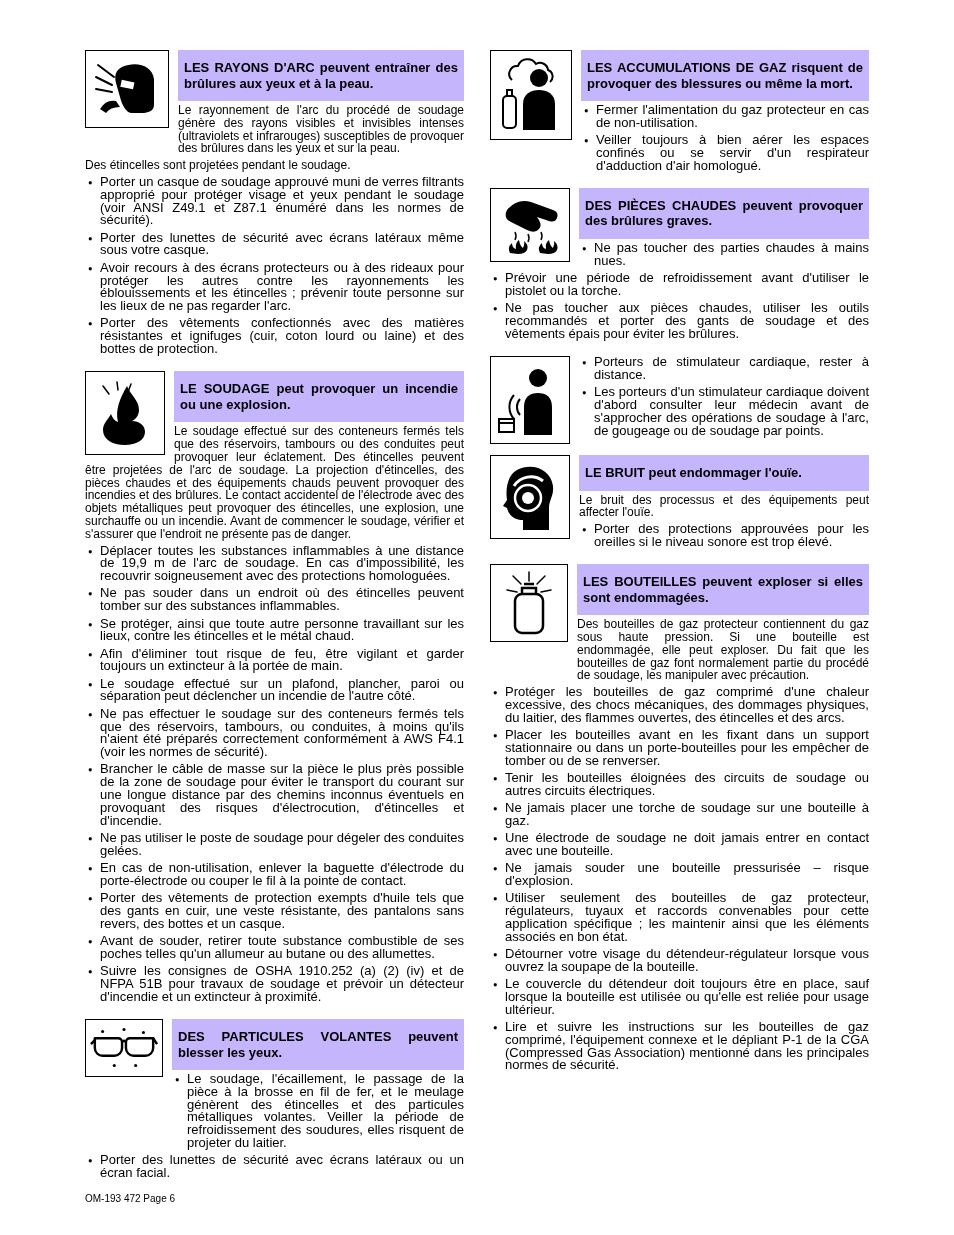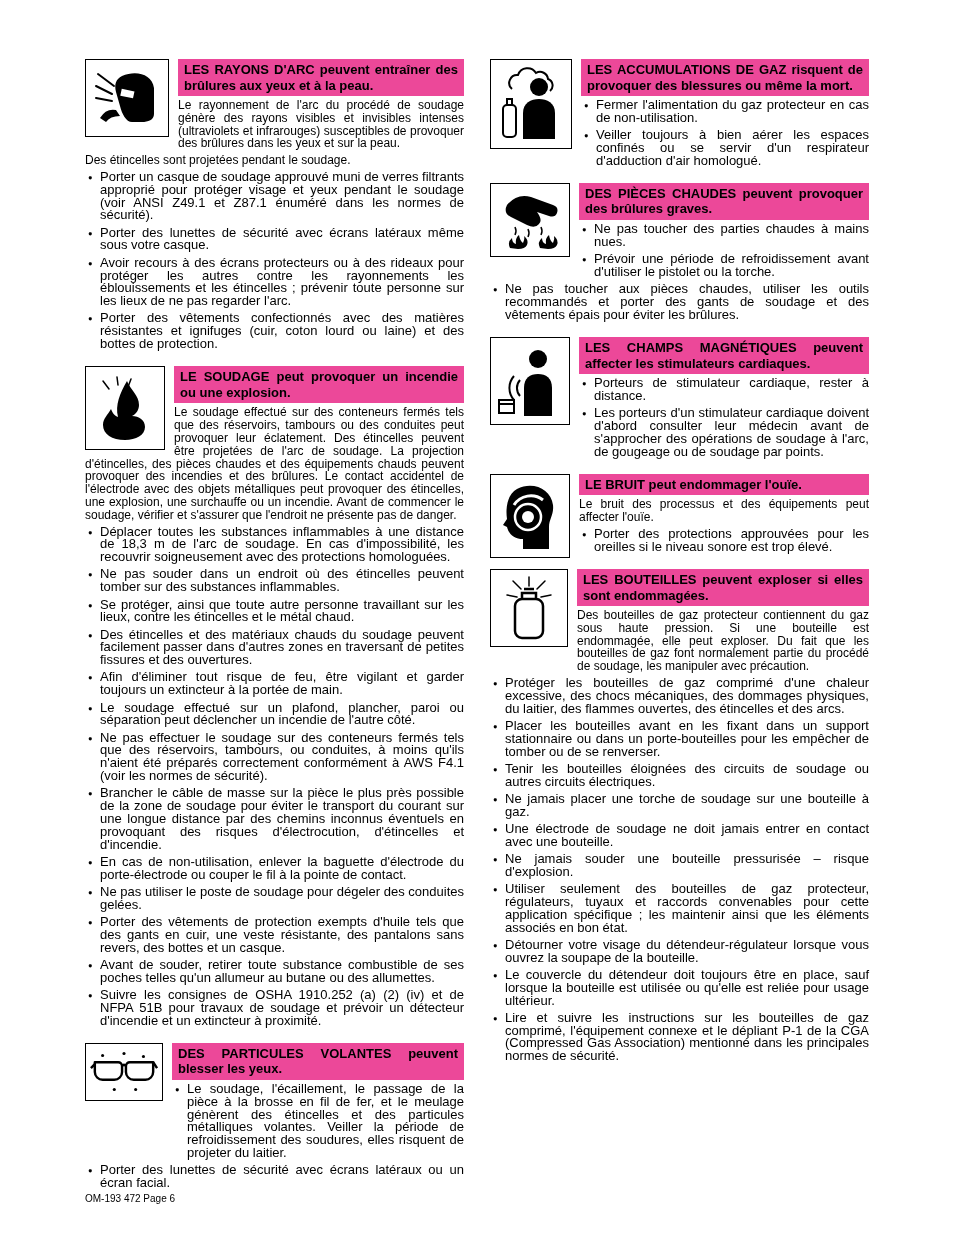--- a/index.html
+++ b/index.html
@@ -14,23 +14,23 @@
 
   .section { margin-bottom: 11px; }
   .section::after { content: ""; display: block; clear: both; }
 
   .iconbox {
     float: left; border: 1.6px solid #000; background: #fff; margin-right: 9px;
     display: flex; align-items: center; justify-content: center;
   }
 
   .title {
-    background: #ec4899; overflow: hidden; font-weight: bold;
-    font-size: 13px; line-height: 15.5px; padding: 3px 6px;
-    margin: 9px 0 3px 0; text-align: justify;
+    background: #c4b5fd; overflow: hidden; font-weight: bold;
+    font-size: 13px; line-height: 15.5px; padding: 10px 6px;
+    margin: 0 0 3px 0; text-align: justify;
   }
 
   p.body {
     font-size: 12px; line-height: 12.8px; text-align: justify; margin: 0 0 4px 0;
   }
   .beside { display: flow-root; }
 
   ul.bullets { list-style: none; margin: 2px 0 0 0; padding: 0; }
   ul.bullets li {
     position: relative; display: flow-root;
@@ -84,30 +84,29 @@
               <line x1="8" y1="6" x2="14" y2="14"></line>
                 <line x1="22" y1="2" x2="23" y2="10"></line>
                 <line x1="36" y1="4" x2="33" y2="12"></line>
             </g>
             <path d="M32 6 c4 10 12 14 12 24 c0 5 -3 9 -7 11 c7 0 13 4 13 11 c0 8 -9 13 -20 13 c-13 0 -22 -6 -22 -15 c0 -7 5 -10 8 -16 c2 5 4 7 7 8 c-3 -12 2 -24 9 -36 z" fill="#000"></path>
           </svg>
         </div>
         <h2 class="title">LE SOUDAGE peut provoquer un incendie ou une explosion.</h2>
         <p class="body">Le soudage effectué sur des conteneurs fermés tels que des réservoirs, tambours ou des conduites peut provoquer leur éclatement. Des étincelles peuvent être projetées de l'arc de soudage. La projection d'étincelles, des pièces chaudes et des équipements chauds peuvent provoquer des incendies et des brûlures. Le contact accidentel de l'électrode avec des objets métalliques peut provoquer des étincelles, une explosion, une surchauffe ou un incendie. Avant de commencer le soudage, vérifier et s'assurer que l'endroit ne présente pas de danger.</p>
         <ul class="bullets">
-            <li>Déplacer toutes les substances inflammables à une distance de 18,3 m de l'arc de soudage. En cas d'impossibilité, les recouvrir soigneusement avec des protections homologuées.</li>
+            <li>Déplacer toutes les substances inflammables à une distance de 19,9 m de l'arc de soudage. En cas d'impossibilité, les recouvrir soigneusement avec des protections homologuées.</li>
             <li>Ne pas souder dans un endroit où des étincelles peuvent tomber sur des substances inflammables.</li>
             <li>Se protéger, ainsi que toute autre personne travaillant sur les lieux, contre les étincelles et le métal chaud.</li>
-            <li>Des étincelles et des matériaux chauds du soudage peuvent facilement passer dans d'autres zones en traversant de petites fissures et des ouvertures.</li>
             <li>Afin d'éliminer tout risque de feu, être vigilant et garder toujours un extincteur à la portée de main.</li>
             <li>Le soudage effectué sur un plafond, plancher, paroi ou séparation peut déclencher un incendie de l'autre côté.</li>
             <li>Ne pas effectuer le soudage sur des conteneurs fermés tels que des réservoirs, tambours, ou conduites, à moins qu'ils n'aient été préparés correctement conformément à AWS F4.1 (voir les normes de sécurité).</li>
             <li>Brancher le câble de masse sur la pièce le plus près possible de la zone de soudage pour éviter le transport du courant sur une longue distance par des chemins inconnus éventuels en provoquant des risques d'électrocution, d'étincelles et d'incendie.</li>
+            <li>Ne pas utiliser le poste de soudage pour dégeler des conduites gelées.</li>
             <li>En cas de non-utilisation, enlever la baguette d'électrode du porte-électrode ou couper le fil à la pointe de contact.</li>
-            <li>Ne pas utiliser le poste de soudage pour dégeler des conduites gelées.</li>
             <li>Porter des vêtements de protection exempts d'huile tels que des gants en cuir, une veste résistante, des pantalons sans revers, des bottes et un casque.</li>
             <li>Avant de souder, retirer toute substance combustible de ses poches telles qu'un allumeur au butane ou des allumettes.</li>
             <li>Suivre les consignes de OSHA 1910.252 (a) (2) (iv) et de NFPA 51B pour travaux de soudage et prévoir un détecteur d'incendie et un extincteur à proximité.</li>
           </ul>
       </section>
 
       <section class="section">
         <div class="iconbox" style="width:78px;height:58px;">
           <svg width="70" height="44" viewBox="0 0 72 44" aria-hidden="true">
             <g fill="none" stroke="#000" stroke-width="2.5" stroke-linejoin="round">
@@ -187,21 +186,20 @@
             <g fill="none" stroke="#000" stroke-width="2">
               <path d="M23 34 a12 12 0 0 0 0 16"></path>
               <path d="M17 30 a18 18 0 0 0 0 24"></path>
             </g>
             <g stroke="#000" fill="none" stroke-width="2">
               <rect x="2" y="54" width="15" height="13"></rect>
               <line x1="2" y1="58" x2="17" y2="58"></line>
             </g>
           </svg>
         </div>
-        <h2 class="title">LES CHAMPS MAGNÉTIQUES peuvent affecter les stimulateurs cardiaques.</h2>
         <ul class="bullets">
             <li>Porteurs de stimulateur cardiaque, rester à distance.</li>
             <li>Les porteurs d'un stimulateur cardiaque doivent d'abord consulter leur médecin avant de s'approcher des opérations de soudage à l'arc, de gougeage ou de soudage par points.</li>
           </ul>
       </section>
 
       <section class="section">
         <div class="iconbox" style="width:80px;height:84px;">
           <svg width="58" height="66" viewBox="0 0 58 66" aria-hidden="true">
             <path d="M16 6 c16 -8 34 0 36 16 c1 10 -4 14 -4 22 v22 h-26 v-10 c-8 0 -14 -4 -16 -12 l-4 -2 l4 -6 c-2 -14 2 -26 10 -30 z" fill="#000"></path>

